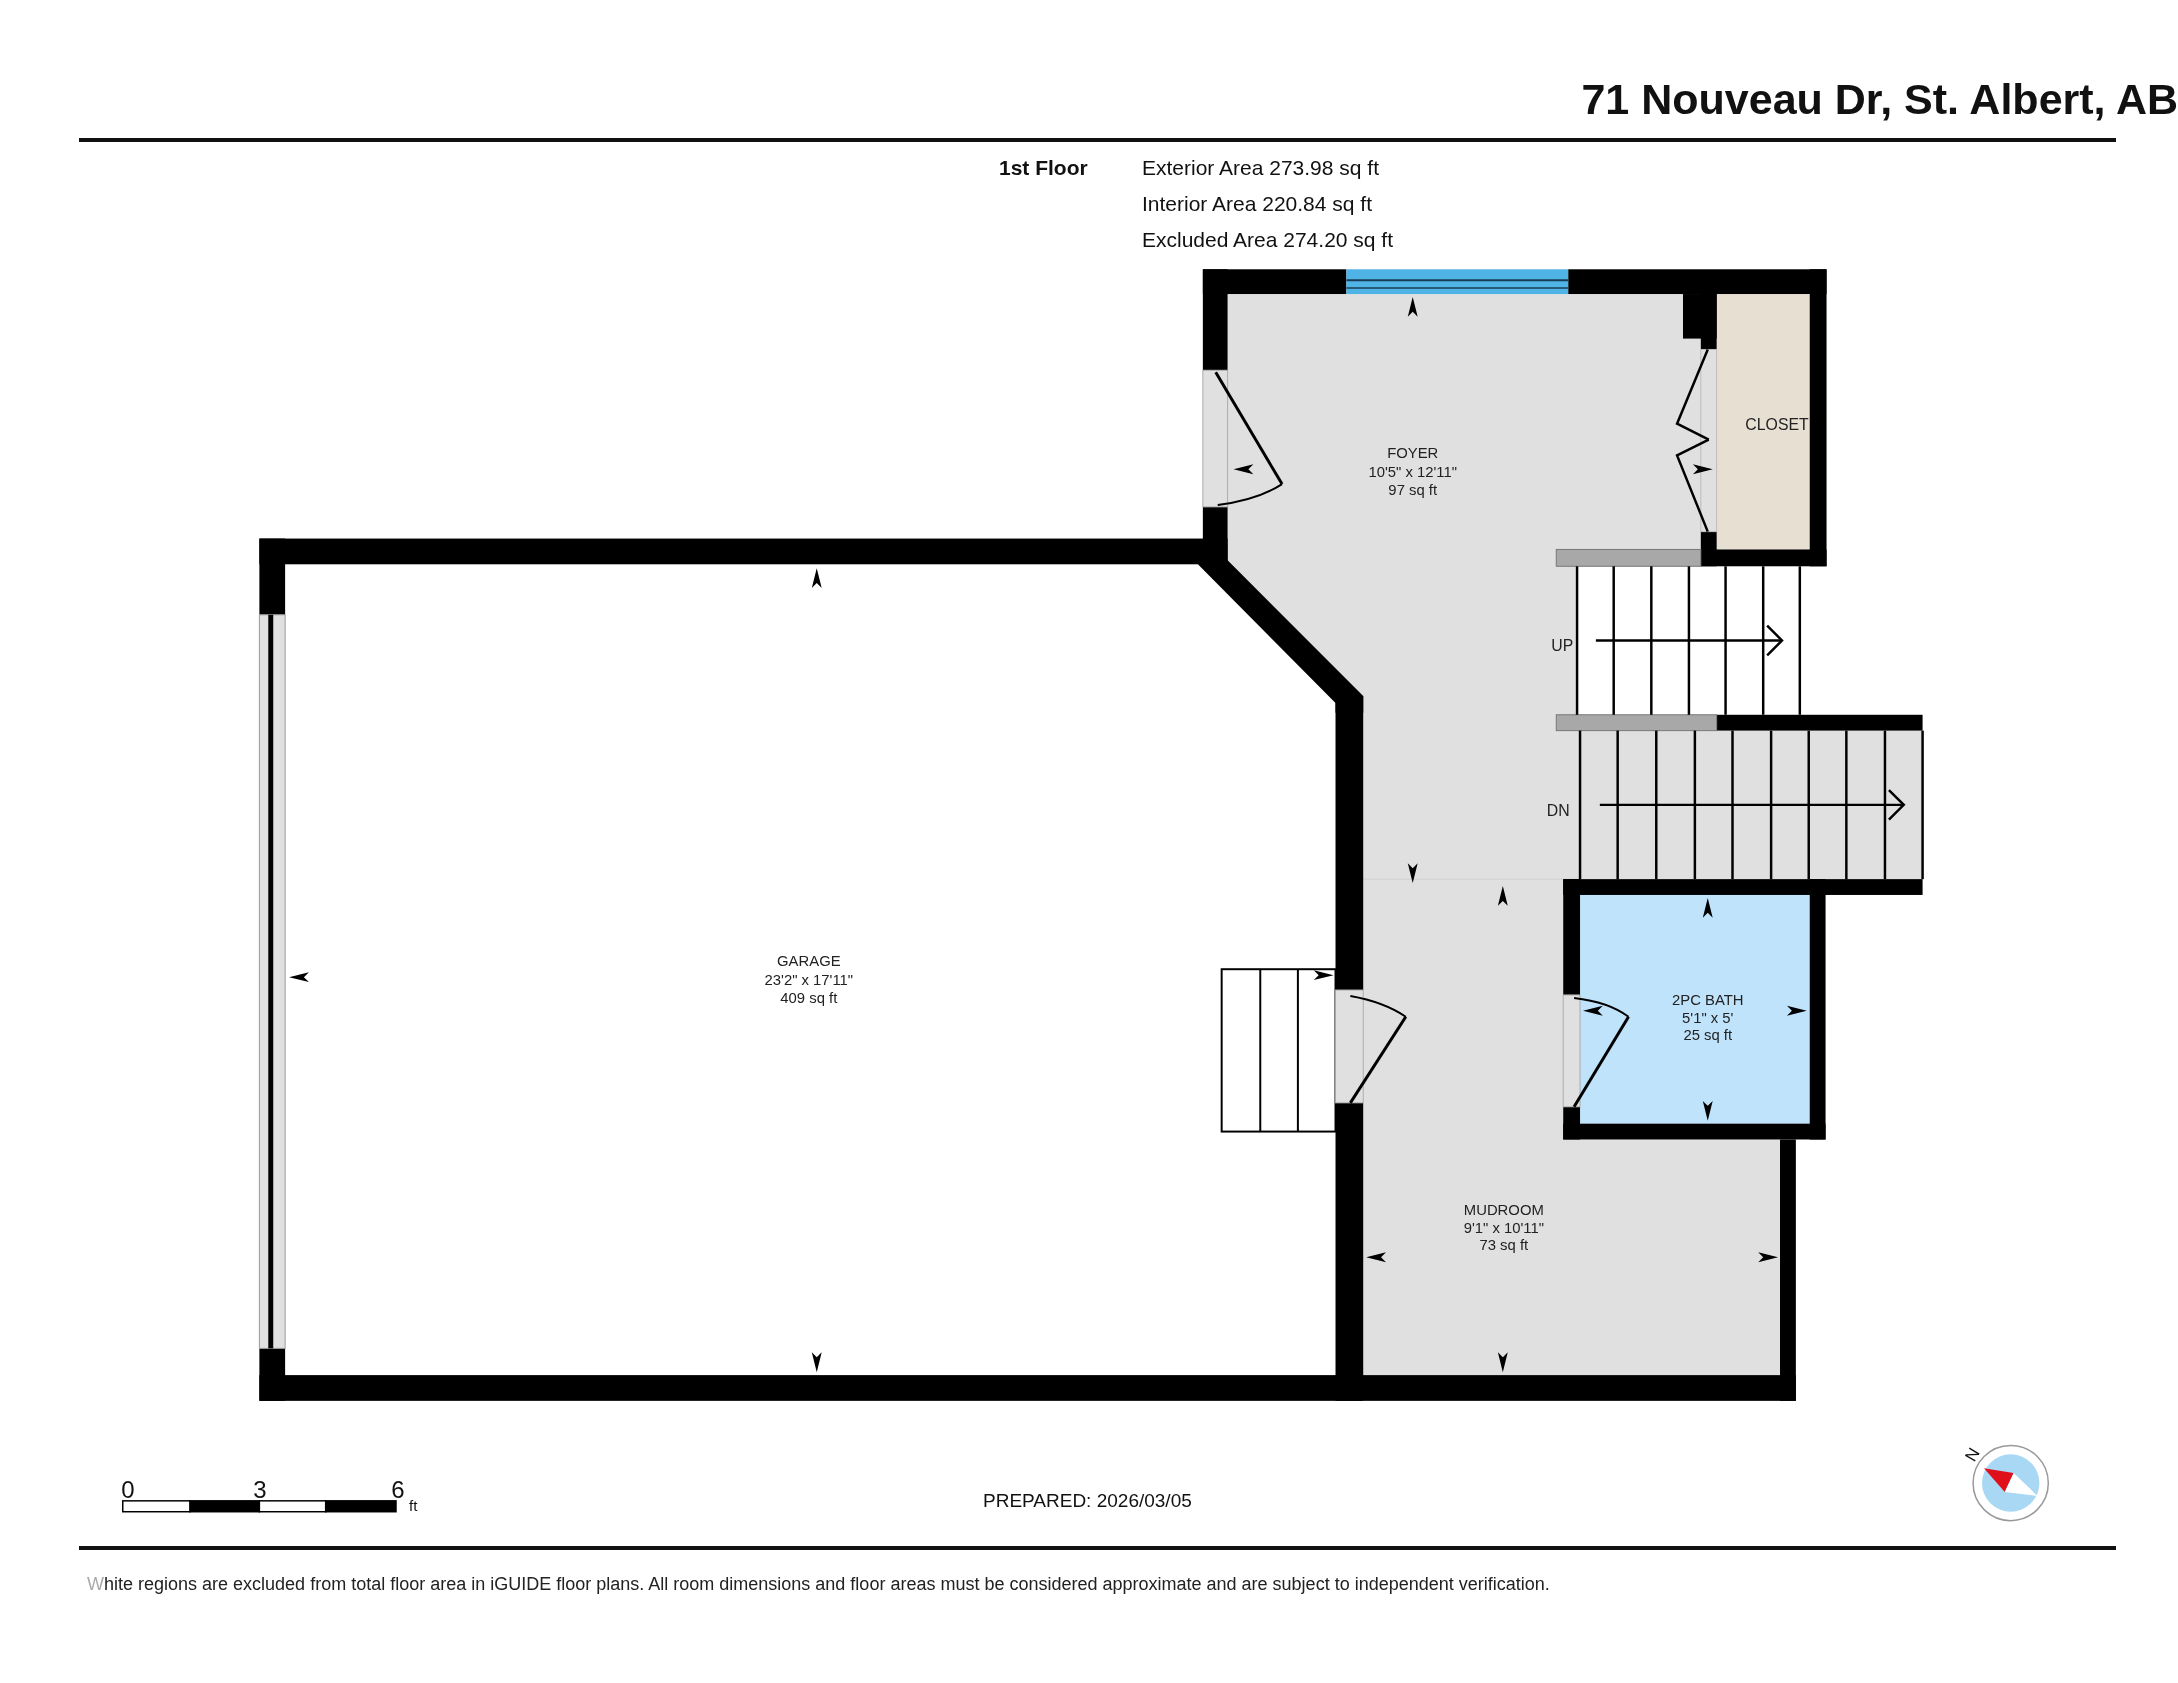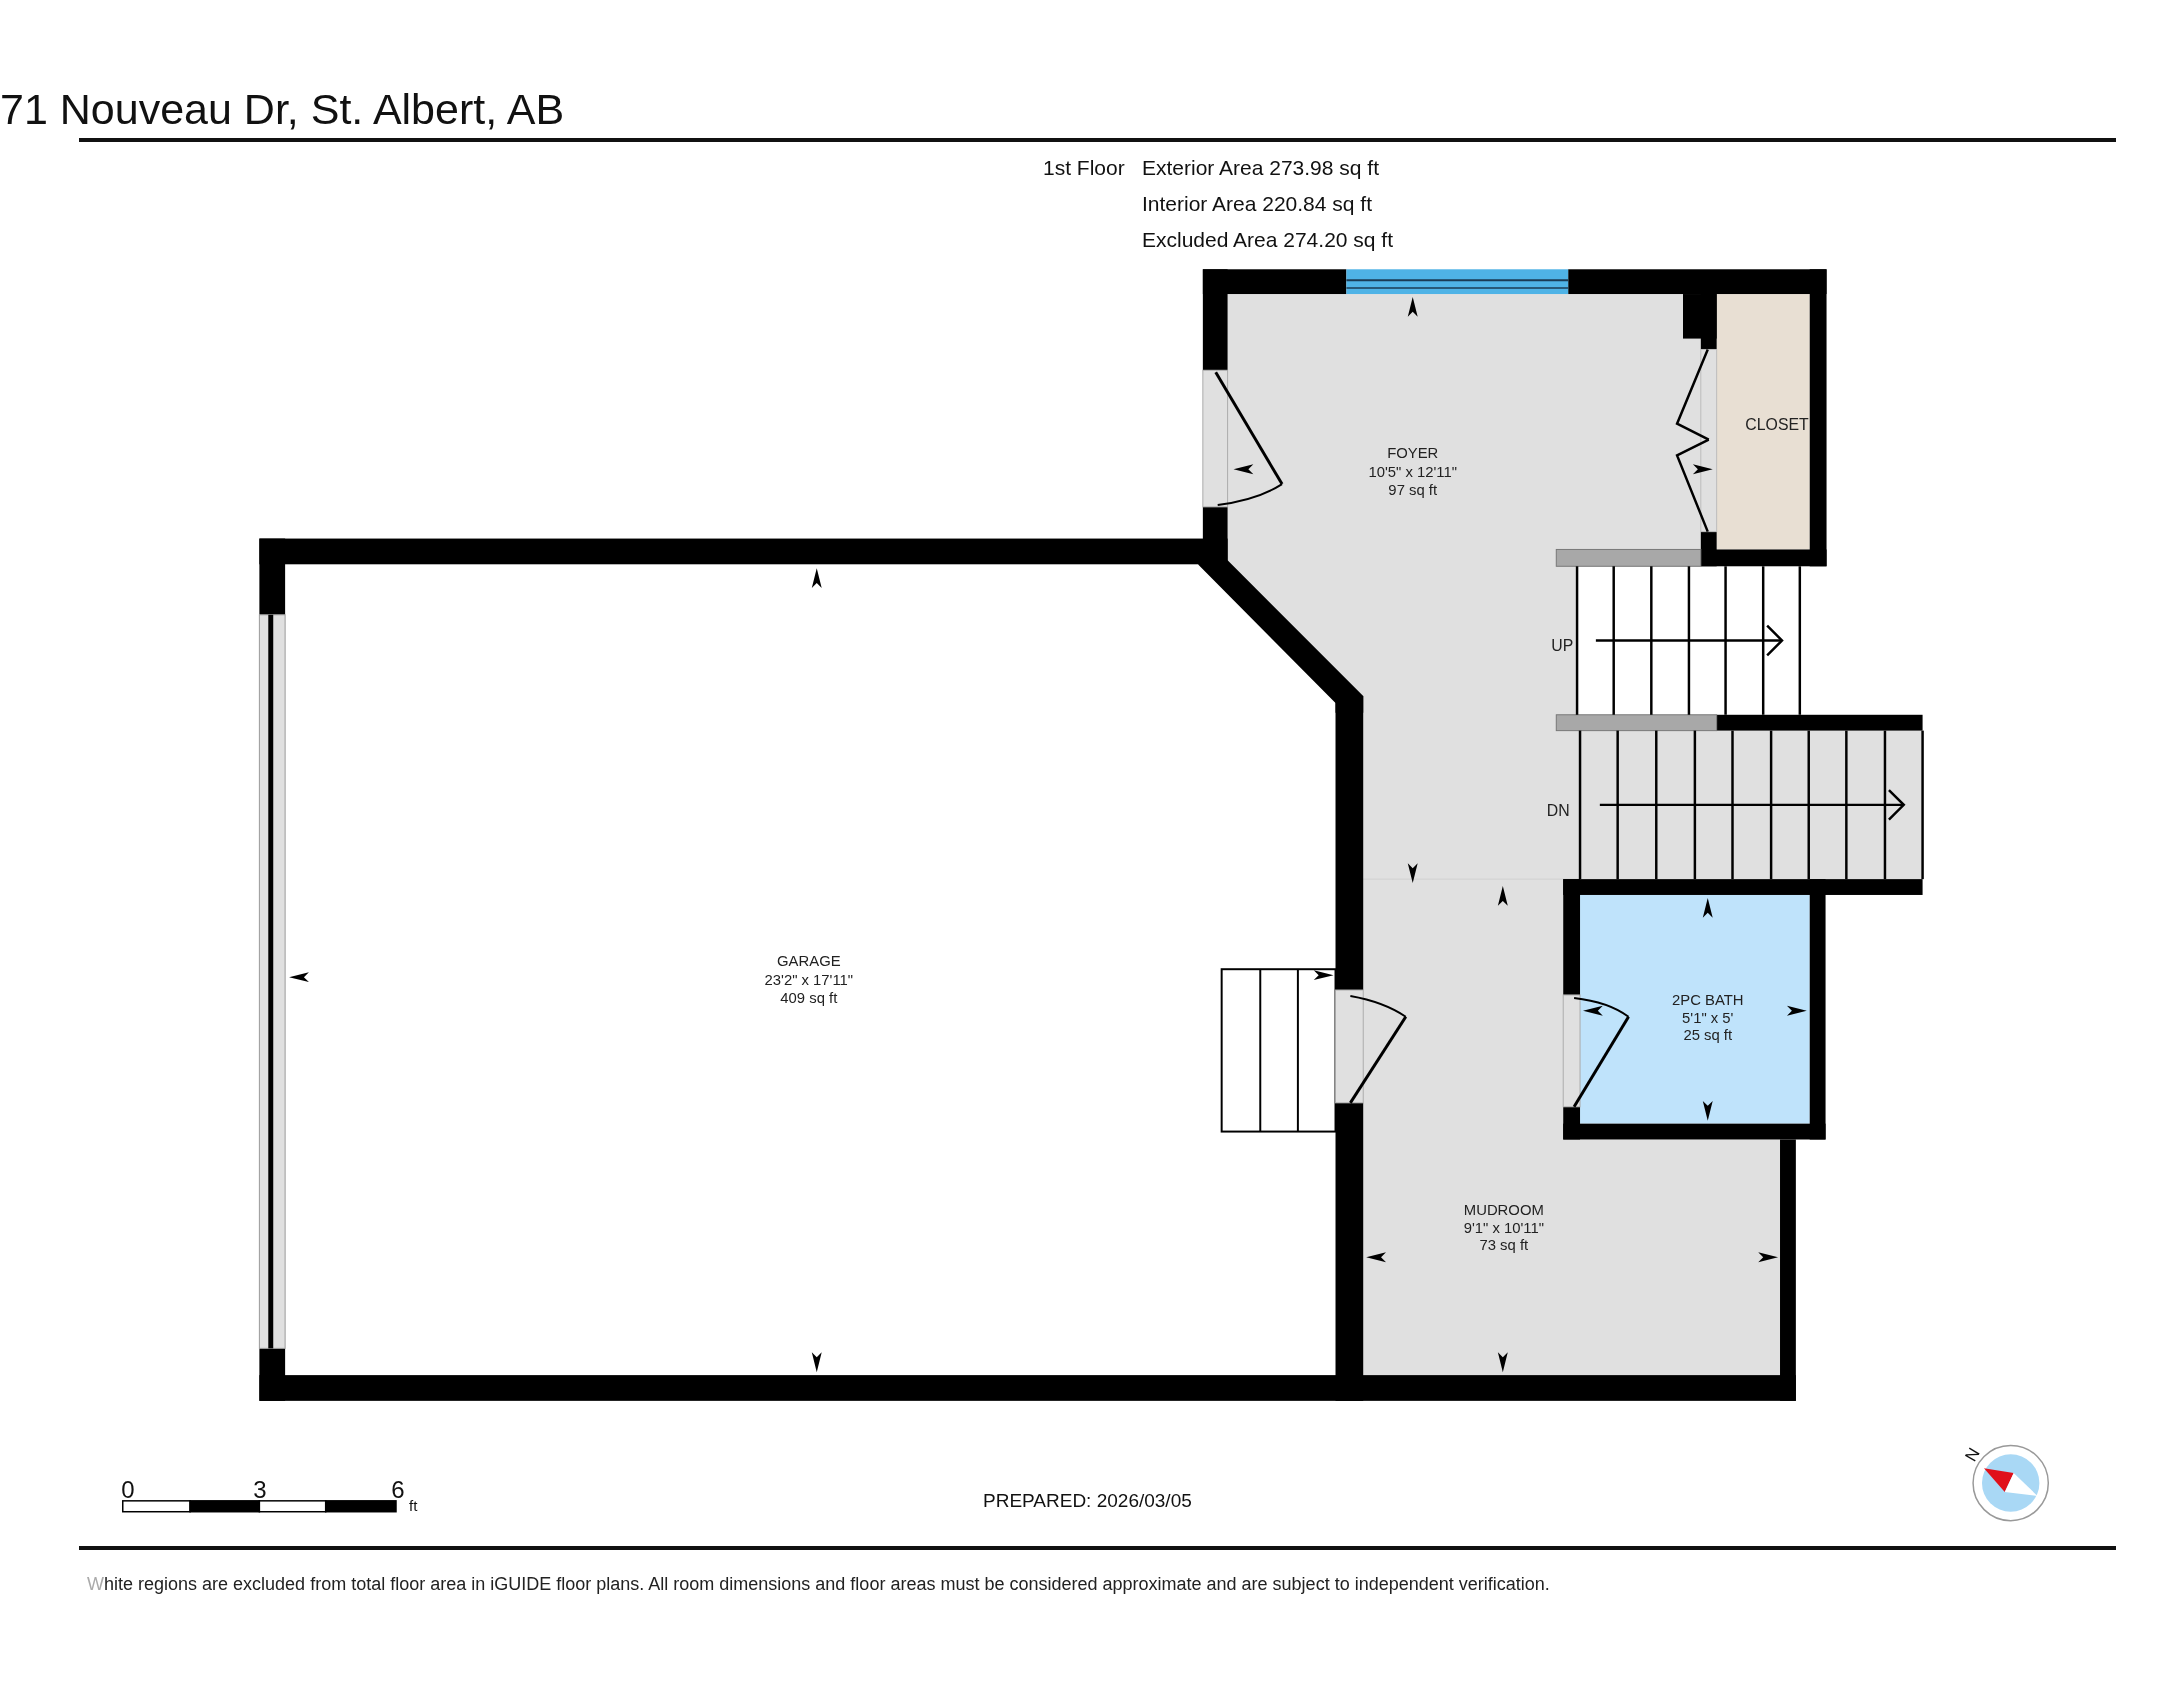--- a/index.html
+++ b/index.html
@@ -1,21 +1,21 @@
 <!DOCTYPE html>
 <html><head>
 <meta charset="utf-8">
 <style>
   html, body { margin: 0; padding: 0; background: #ffffff; }
   body { width: 2178px; height: 1683px; position: relative; overflow: hidden;
          font-family: "Liberation Sans", sans-serif; color: #111; }
-  .title { position: absolute; left: 0; width: 2178px; top: 85px; text-align: left;
-           font-size: 43px; font-weight: normal; letter-spacing: 0px; }
+  .title { position: absolute; left: 0; width: 2178px; top: 75px; text-align: right;
+           font-size: 43px; font-weight: bold; letter-spacing: 0px; }
   .rule { position: absolute; left: 79px; width: 2037px; height: 4px; background: #111; }
-  .floor-label { position: absolute; left: 1043px; top: 156px; font-size: 21px; font-weight: normal; }
+  .floor-label { position: absolute; left: 999px; top: 156px; font-size: 21px; font-weight: bold; }
   .area-line { position: absolute; left: 1122px; font-size: 21px; margin-left: 20px; }
   svg.plan { position: absolute; left: 0; top: 0; }
   .room-text { font-family: "Liberation Sans", sans-serif; font-size: 15px; fill: #222; text-anchor: middle; }
   .stair-text { font-family: "Liberation Sans", sans-serif; font-size: 16px; fill: #222; text-anchor: middle; }
   .scale-lbl { position: absolute; top: 1476px; font-size: 24px; transform: translateX(-50%); }
   .ft-lbl { position: absolute; left: 409px; top: 1497px; font-size: 15px; }
   .prepared { position: absolute; left: 983px; top: 1490px; font-size: 19px; }
   .footer { position: absolute; left: 87px; top: 1574px; font-size: 18px; color: #222; }
   .footer .first { color: #aaa; }
 </style>

